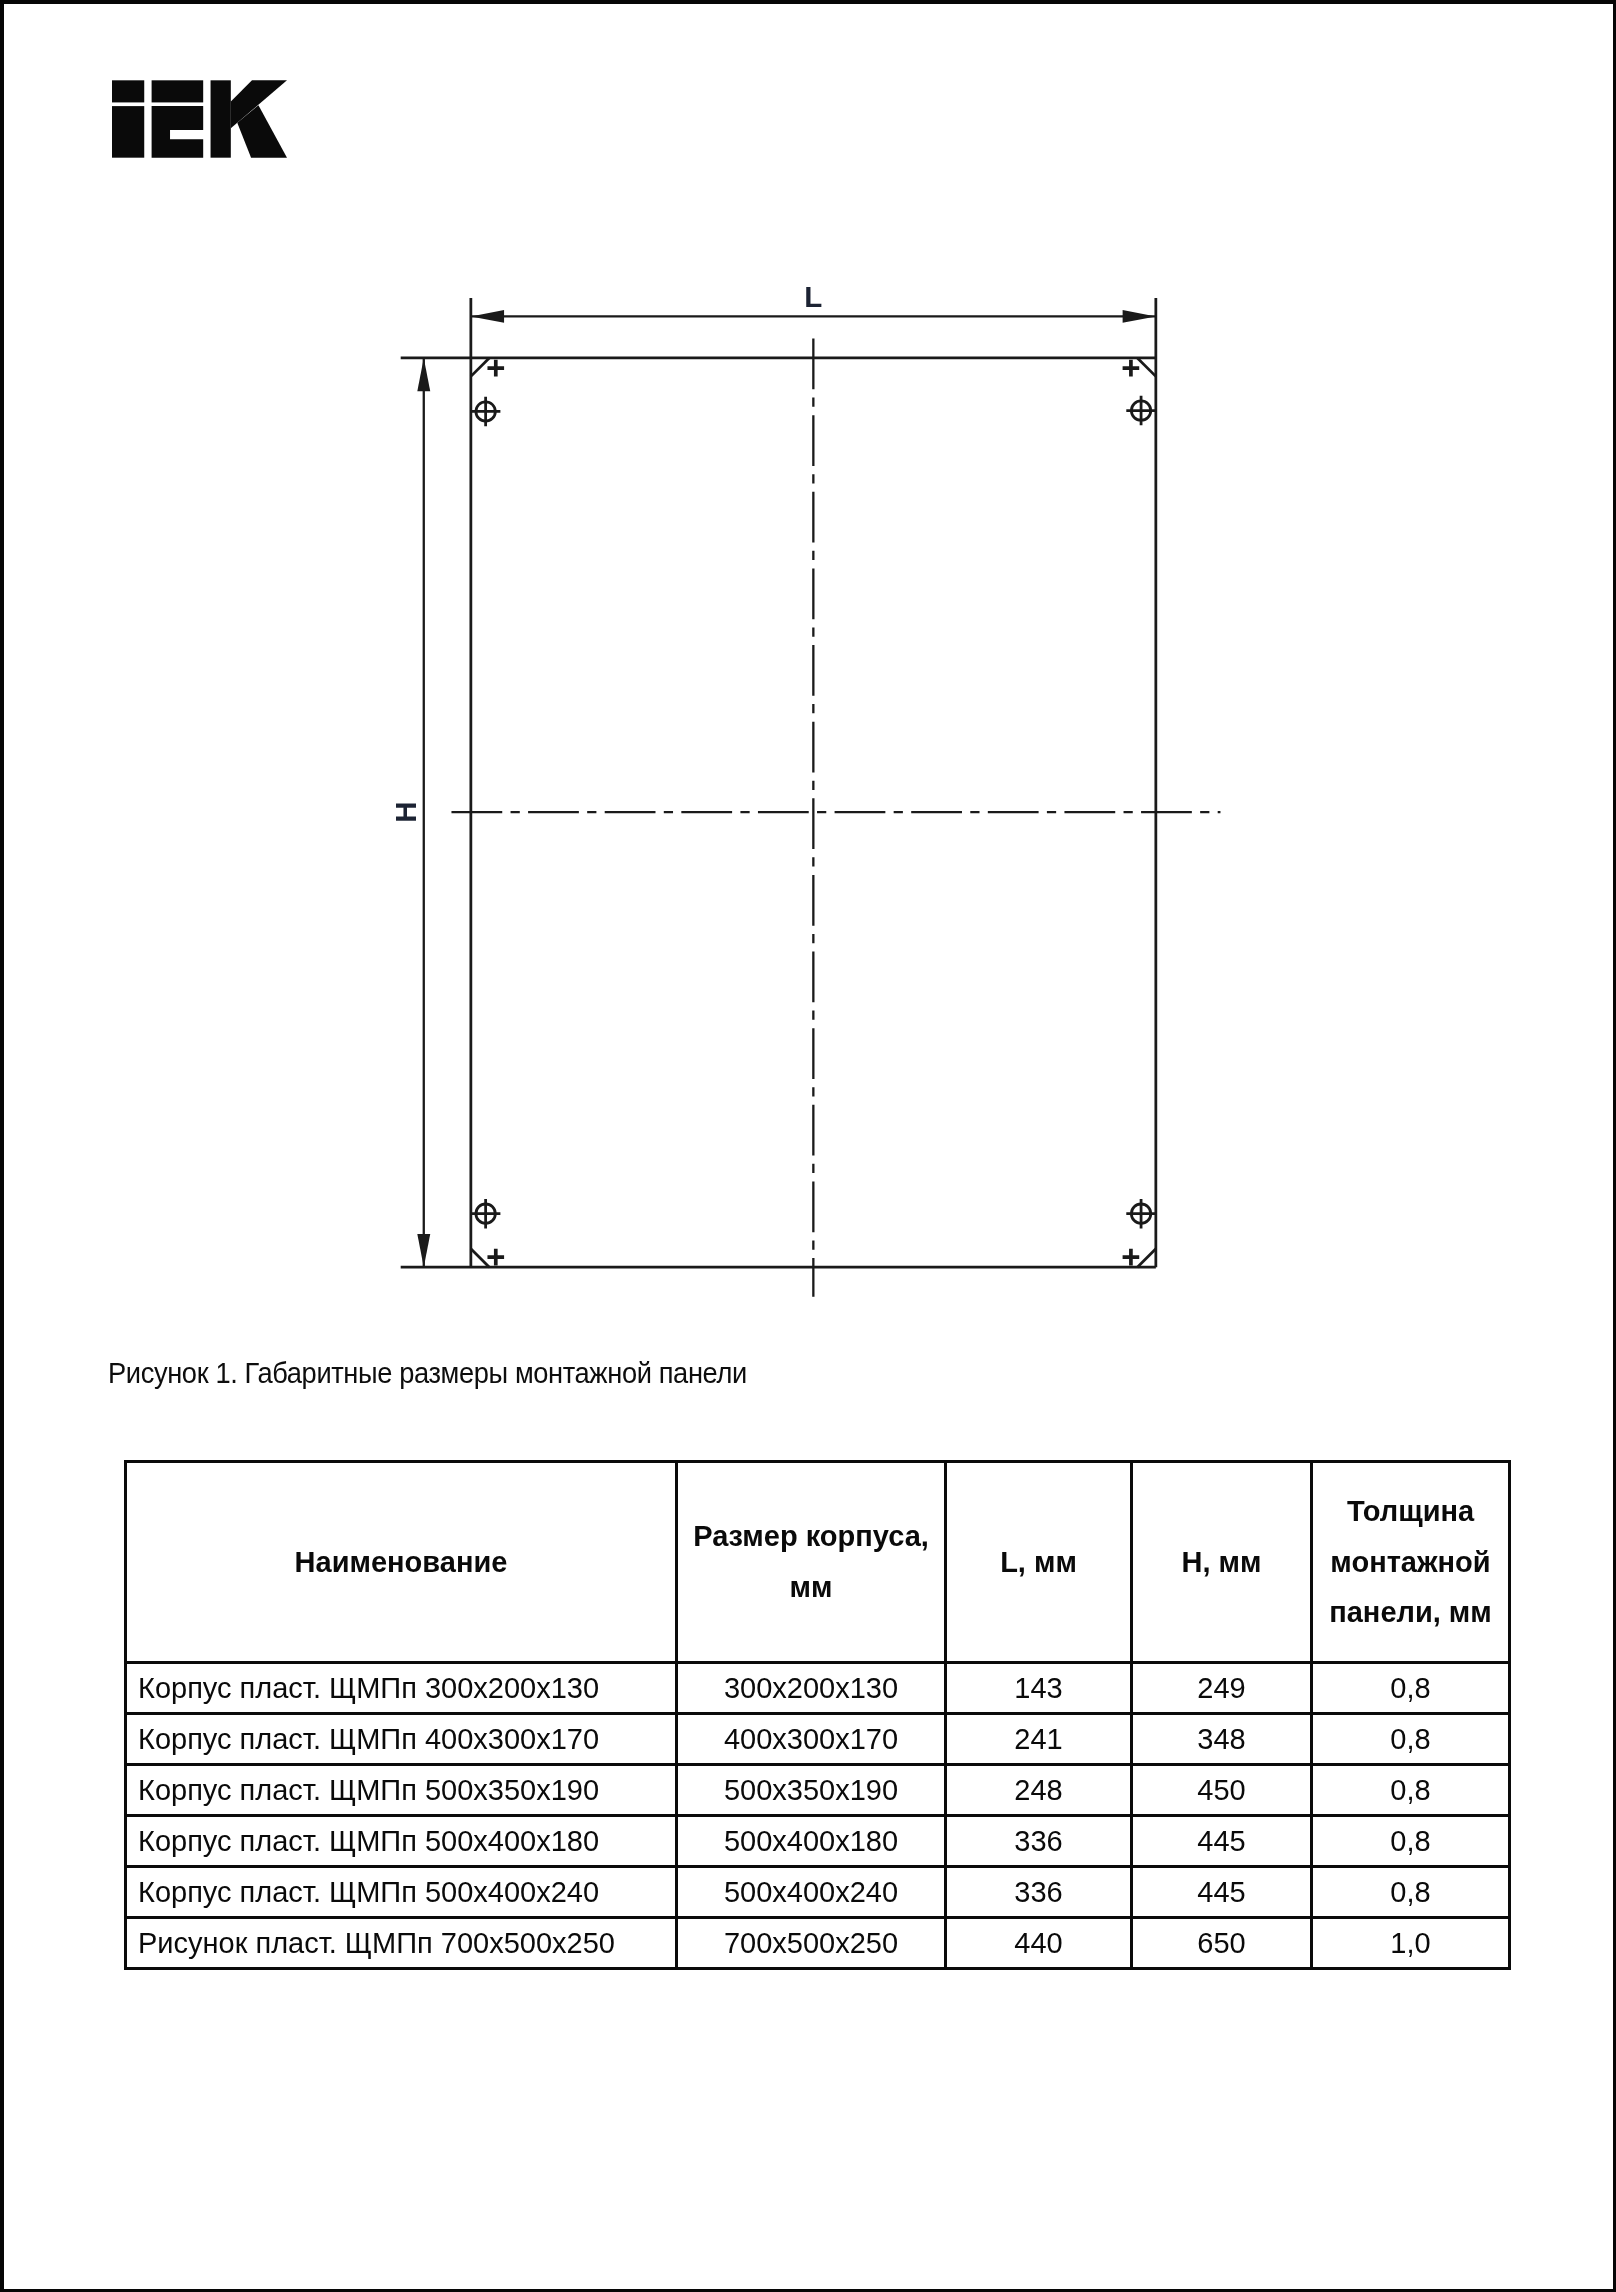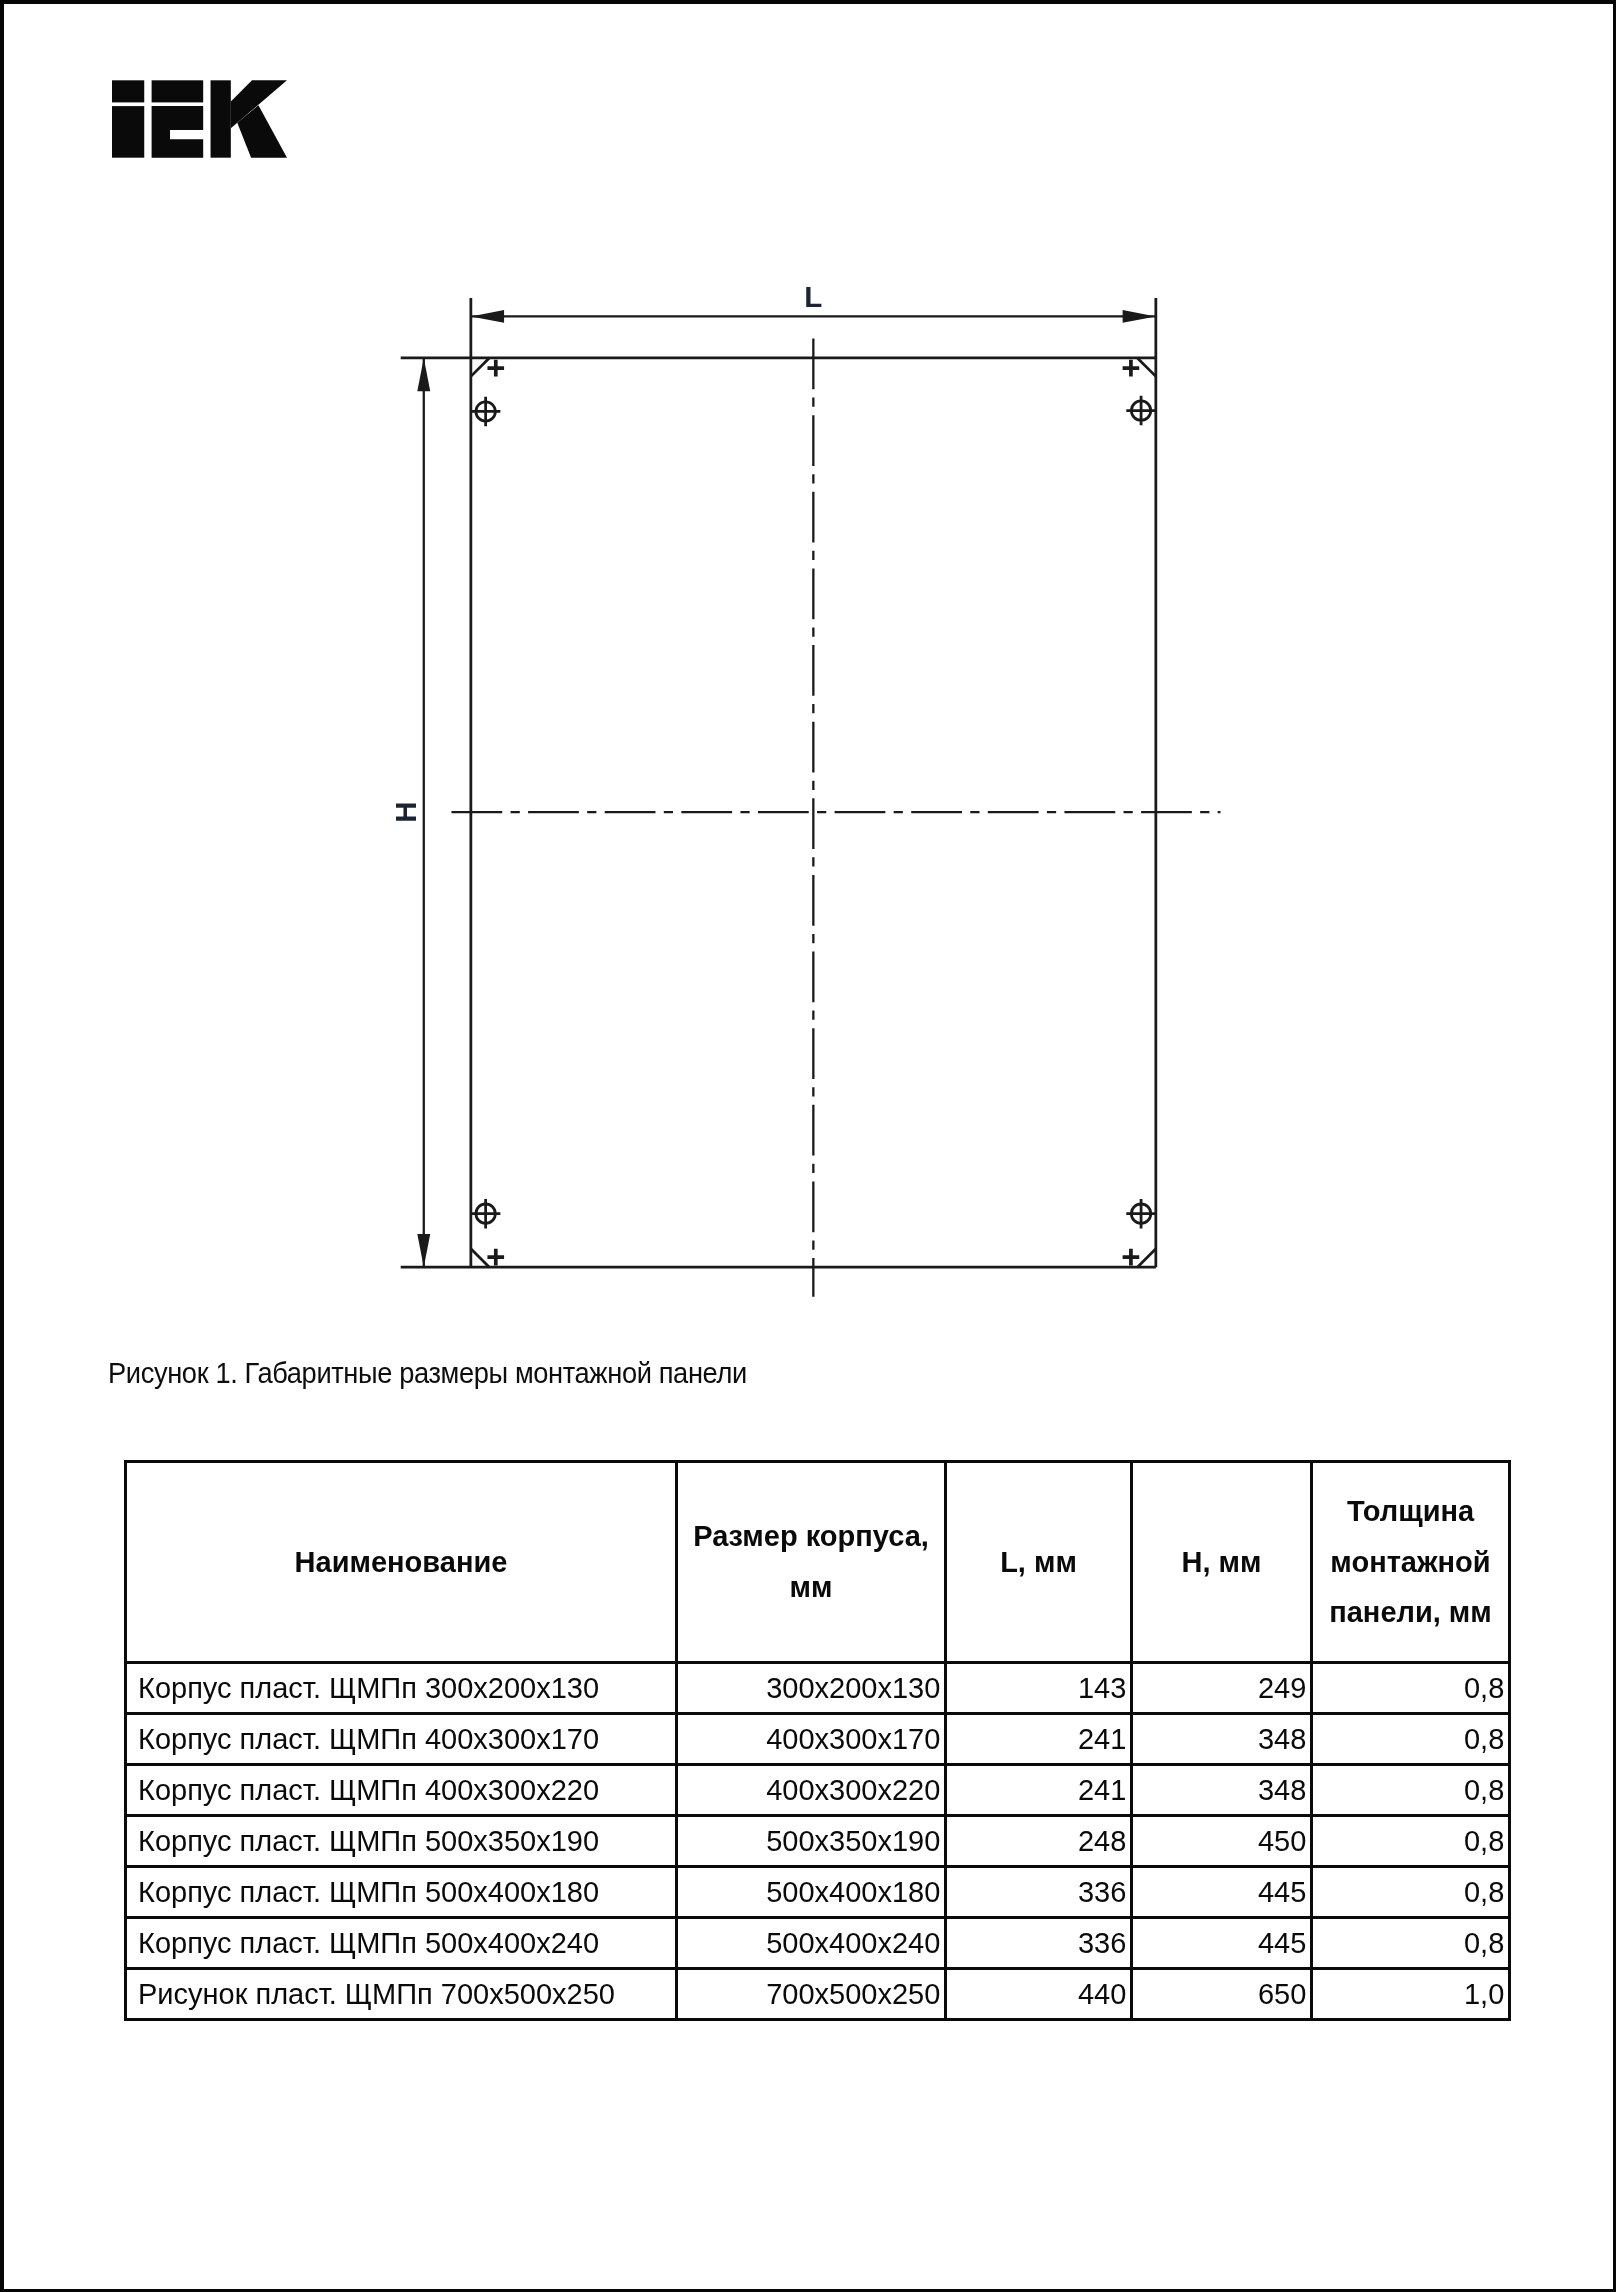--- a/index.html
+++ b/index.html
@@ -30,21 +30,21 @@
   }
   table.dims th, table.dims td{
     border:3.7px solid #0a0a0a;
     background:#ffffff;
   }
   table.dims th{
     font-weight:bold;text-align:center;vertical-align:middle;
     height:198px;line-height:1.75;padding:0 13px;
   }
   table.dims td{
-    height:48px;text-align:right;vertical-align:middle;
+    height:48px;text-align:center;vertical-align:middle;
     padding:0 3.7px;
   }
   table.dims td.name{
     text-align:left;padding-left:11px;margin-top:48px;
   }
   svg text{font-family:"Liberation Sans",sans-serif;}
 </style>
 </head>
 <body>
 
@@ -153,27 +153,20 @@
           <td>0,8</td>
         </tr>
         <tr>
           <td class="name">Корпус пласт. ЩМПп 400х300х170</td>
           <td>400х300х170</td>
           <td>241</td>
           <td>348</td>
           <td>0,8</td>
         </tr>
         <tr>
-          <td class="name">Корпус пласт. ЩМПп 400х300х220</td>
-          <td>400х300х220</td>
-          <td>241</td>
-          <td>348</td>
-          <td>0,8</td>
-        </tr>
-        <tr>
           <td class="name">Корпус пласт. ЩМПп 500х350х190</td>
           <td>500х350х190</td>
           <td>248</td>
           <td>450</td>
           <td>0,8</td>
         </tr>
         <tr>
           <td class="name">Корпус пласт. ЩМПп 500х400х180</td>
           <td>500х400х180</td>
           <td>336</td>

